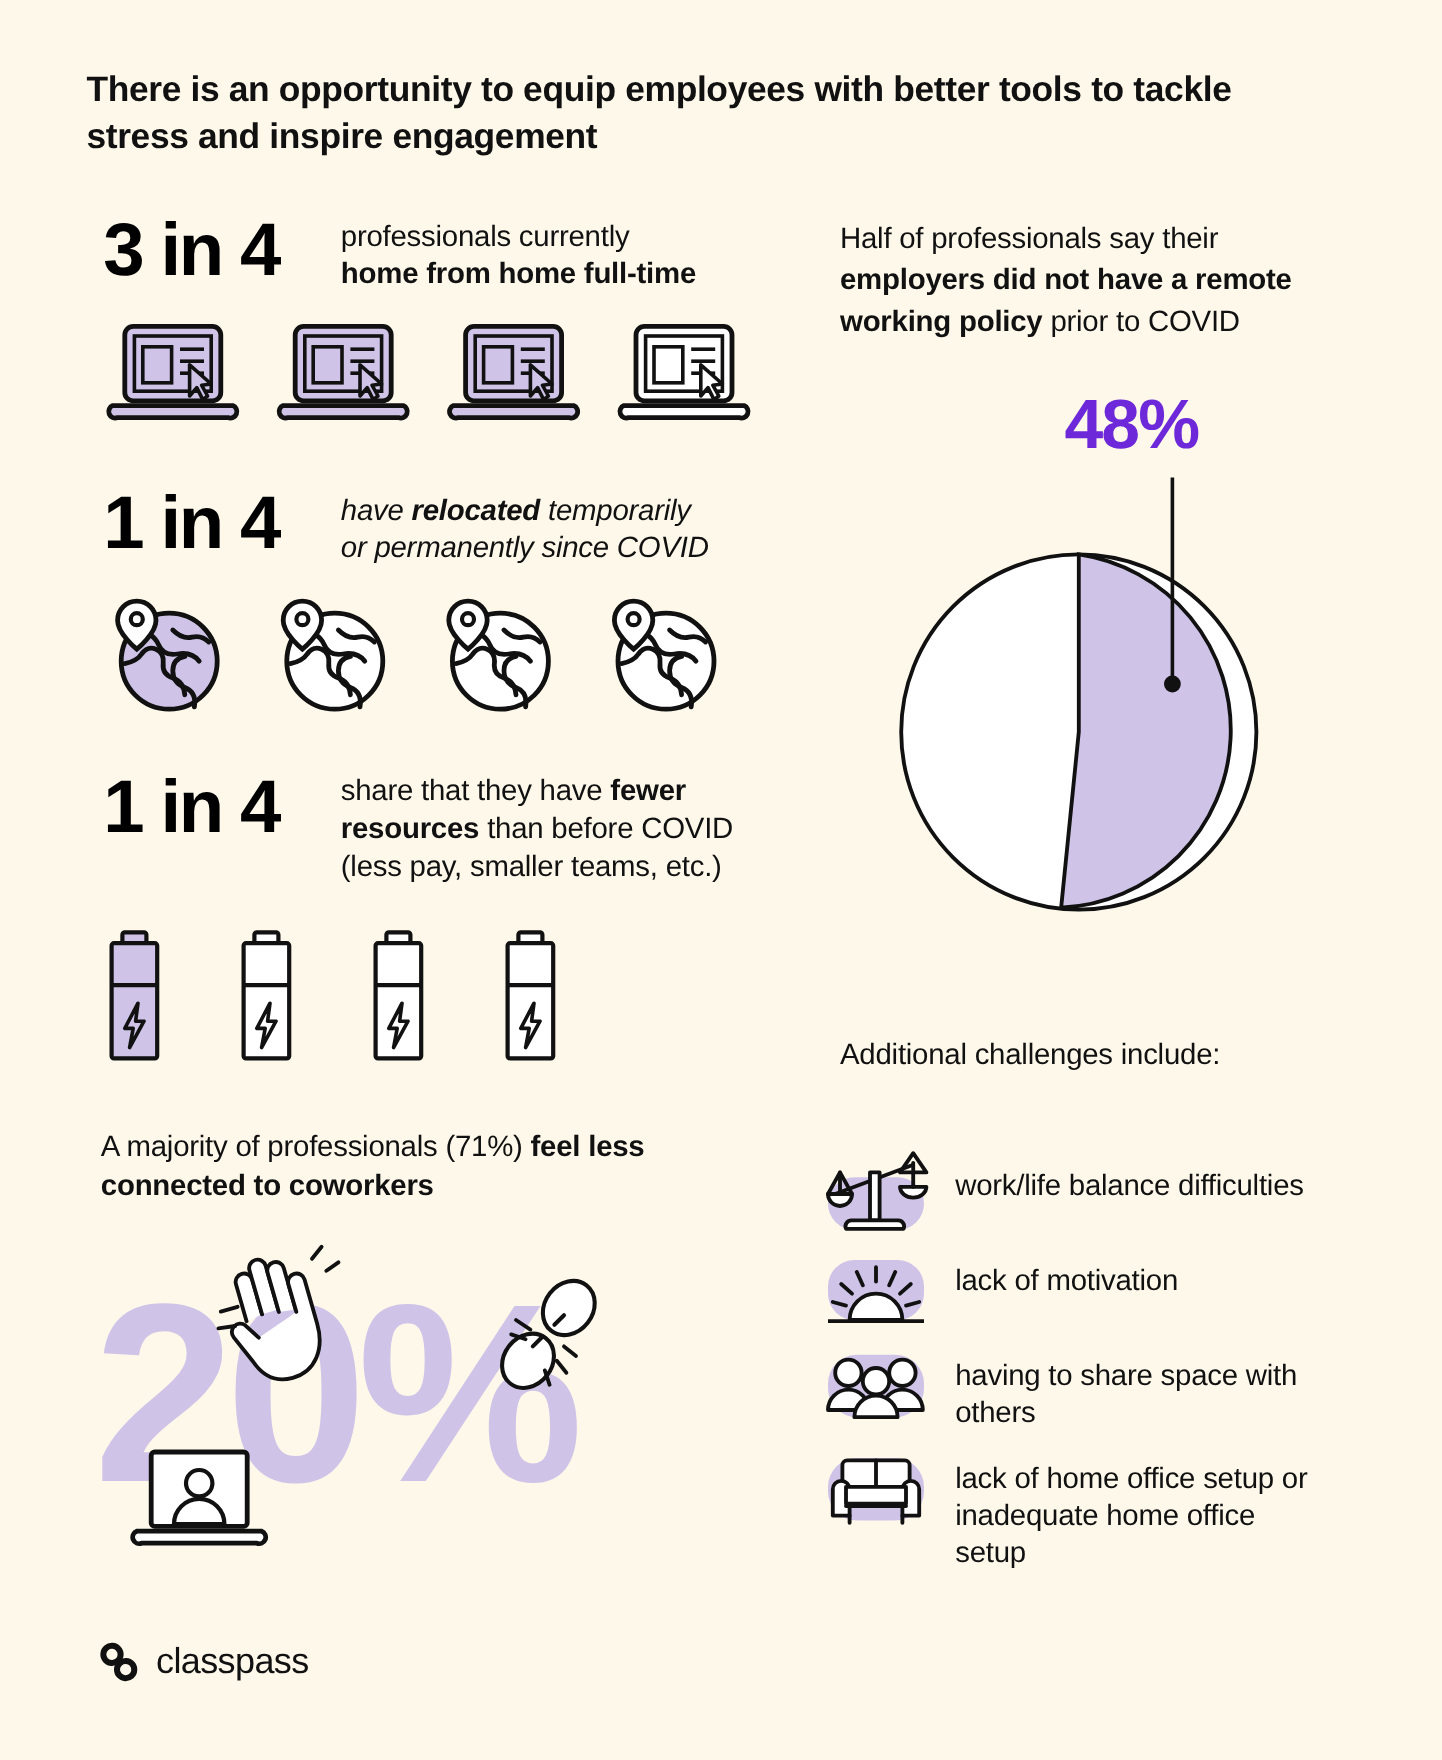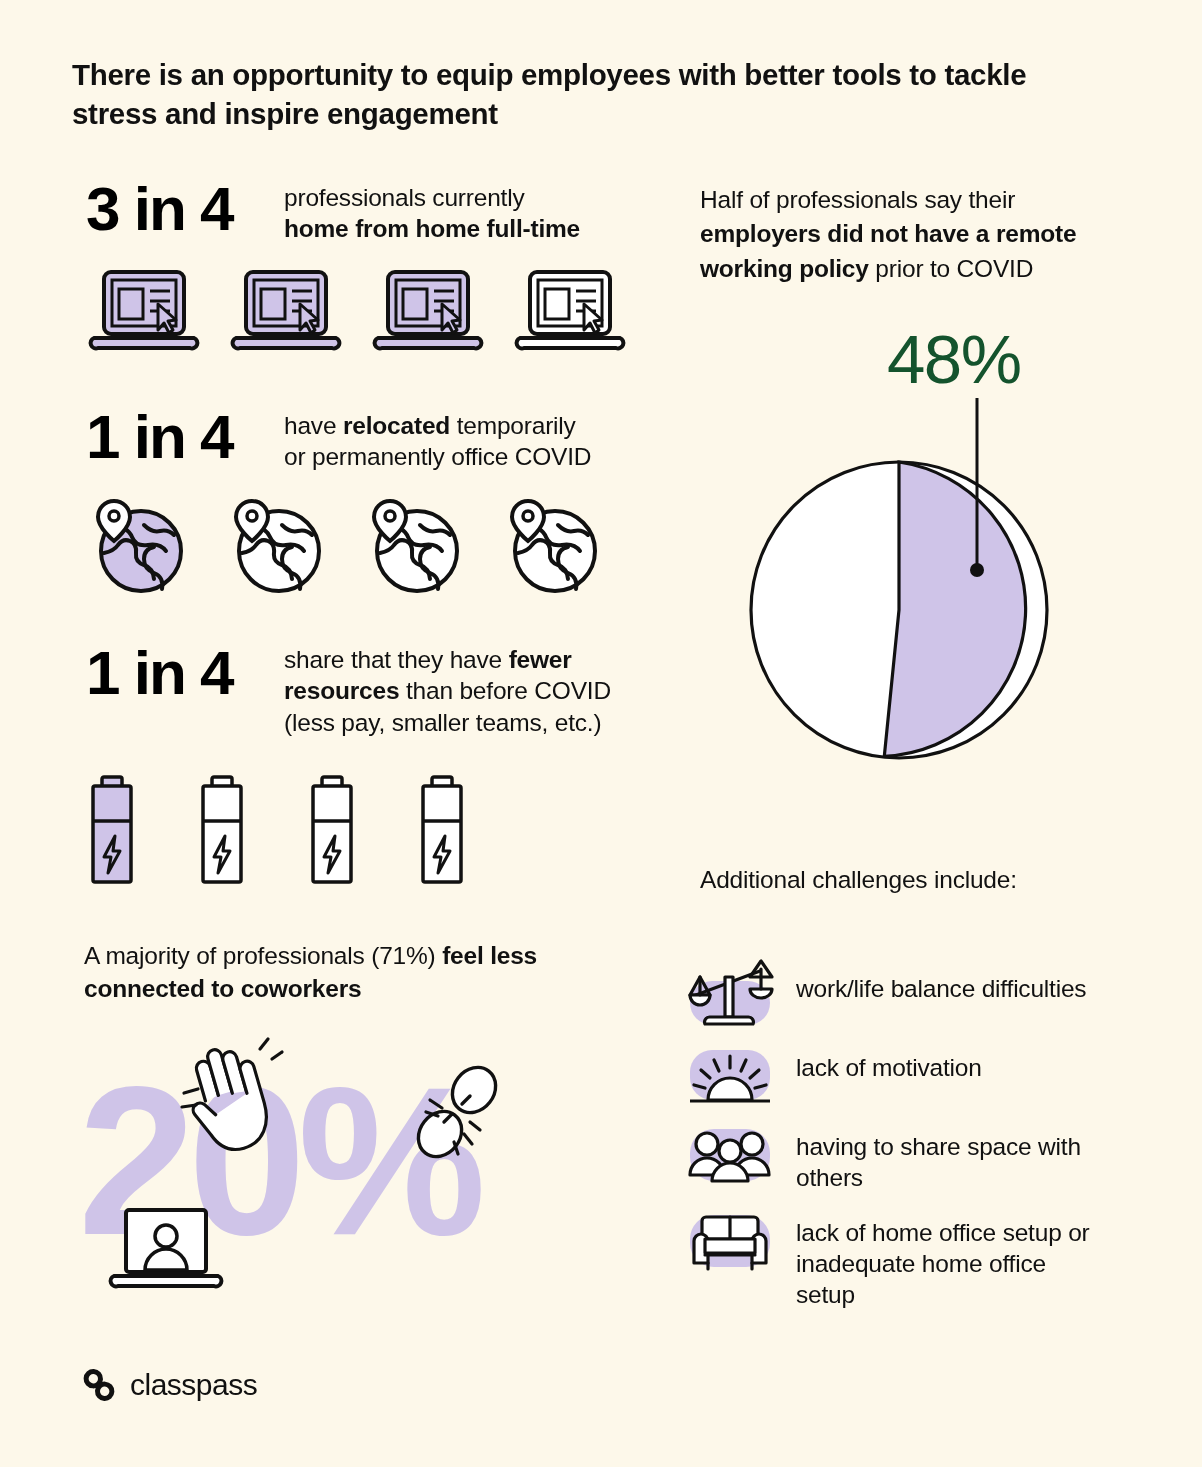--- a/index.html
+++ b/index.html
@@ -35,21 +35,21 @@
   
   .rc-head{
     position:absolute;left:700px;top:183px;width:420px;
     font-size:24.5px;line-height:1.4;letter-spacing:-0.2px;
   }
   .rc-head b{font-weight:bold;}
 
   .pie-wrap{position:absolute;left:737px;top:320px;width:360px;height:460px;}
   .pie-label{
     position:absolute;left:150px;top:0px;
-    font-size:69px;font-weight:normal;letter-spacing:-1.5px;color:#14532d;
+    font-size:58px;font-weight:bold;letter-spacing:-1.5px;color:#6d28d9;
   }
 
   .challenges-title{
     position:absolute;left:700px;top:866px;
     font-size:24.5px;letter-spacing:-0.2px;color:#111;
   }
   .challenge-list{position:absolute;left:688px;top:967px;width:420px;}
   .challenge-item{display:flex;align-items:flex-start;margin-bottom:17px;}
   .challenge-icon{
     width:88px;height:62px;flex:0 0 88px;position:relative;margin-right:20px;
@@ -145,23 +145,23 @@
         <line x1="60" y1="43" x2="80" y2="43" stroke="#111" stroke-width="3"></line>
         <path d="M68 36 L68 62 L74 55 L79 65 L83 62 L78 53 L86 52 Z" fill="#FFFFFF" stroke="#111" stroke-width="3" stroke-linejoin="round"></path>
         <path d="M4 70 h100 a4 4 0 0 1 -4 10 h-92 a4 4 0 0 1 -4 -10 z" fill="#FFFFFF" stroke="#111" stroke-width="4"></path>
       </svg>
     </span>
   </div>
 
   <div class="stat-block" style="left:86px;top:404px;">
     <div style="display:flex;align-items:flex-start;">
       <div class="big-frac" style="width:198px;margin-top:2px;">1 in 4</div>
-      <div class="stat-text" style="width:380px;padding-top:6px;">
+      <div class="stat-text" style="width:380px;padding-top:6px;font-style:italic;">
         <span>have </span><b>relocated</b><span> temporarily</span><br>
-        <span>or permanently office COVID</span>
+        <span>or permanently since COVID</span>
       </div>
     </div>
   </div>
 
   <div class="icon-row" style="left:92px;top:495px;gap:40px;">
     <span>
       <svg width="98" height="100" viewBox="0 0 98 100">
         <circle cx="49" cy="56" r="40" fill="#CFC4E8" stroke="#111" stroke-width="4"></circle>
         <path d="M18 28 q18 4 22 14 q4 10 16 8 q12 -2 18 6" fill="none" stroke="#111" stroke-width="4" stroke-linecap="round"></path>
         <path d="M12 58 q10 -2 14 -8 q5 -7 12 -4 q7 3 6 12 q-1 9 8 12 q9 3 10 14" fill="none" stroke="#111" stroke-width="4" stroke-linecap="round"></path>

